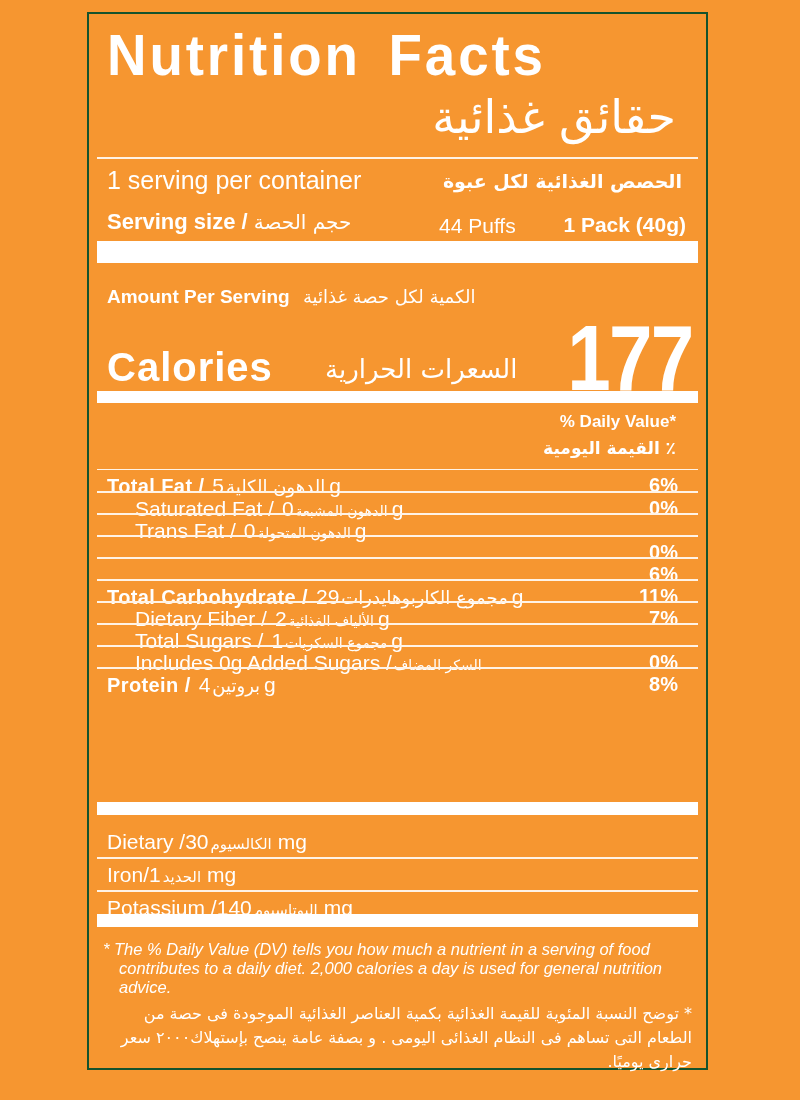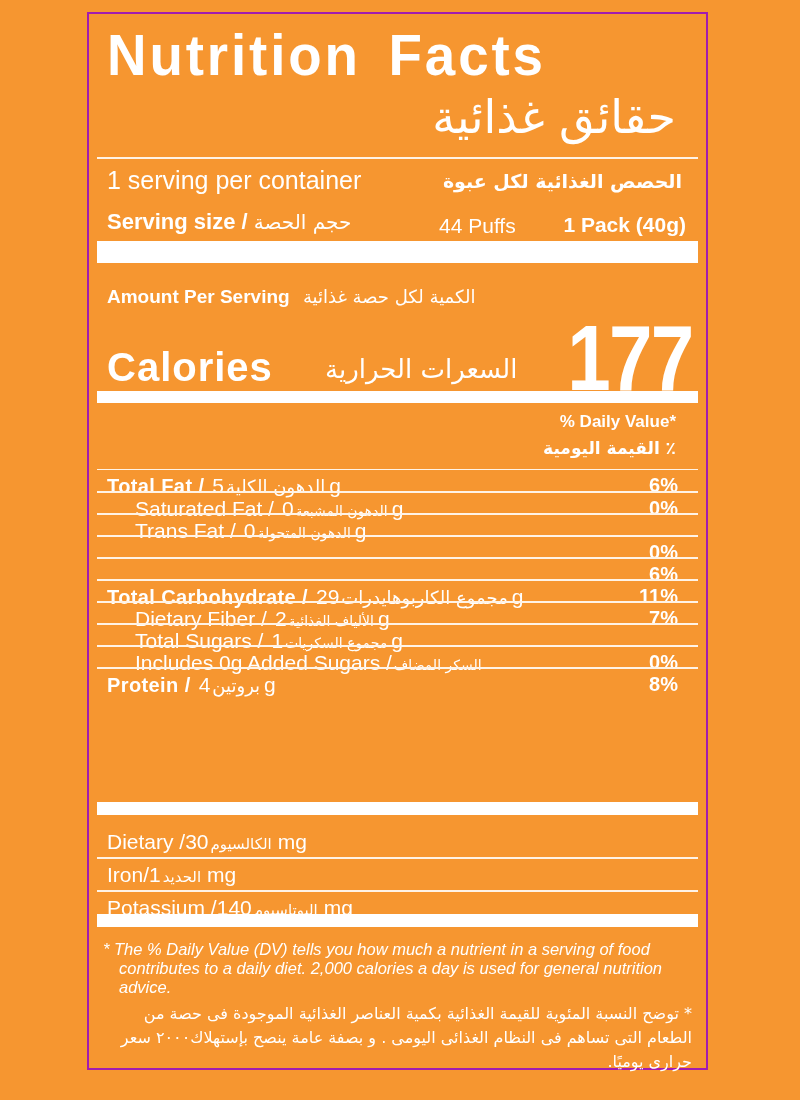--- a/index.html
+++ b/index.html
@@ -8,21 +8,21 @@
     background: #f69630;
     position: relative;
     overflow: hidden;
     font-family: "Liberation Sans", "DejaVu Sans", sans-serif;
     color: #ffffff;
   }
   .label-box {
     position: absolute;
     left: 87px; top: 12px;
     width: 621px; height: 1058px;
-    border: 2px solid #a21caf;
+    border: 2px solid #14532d;
     box-sizing: border-box;
   }
   .abs { position: absolute; white-space: nowrap; }
   .title-en {
     left: 18px; top: 8px;
     font-size: 57px; font-weight: bold;
     letter-spacing: 3px; word-spacing: 10px;
     transform: scaleX(0.96); transform-origin: left top;
   }
   .title-ar {

